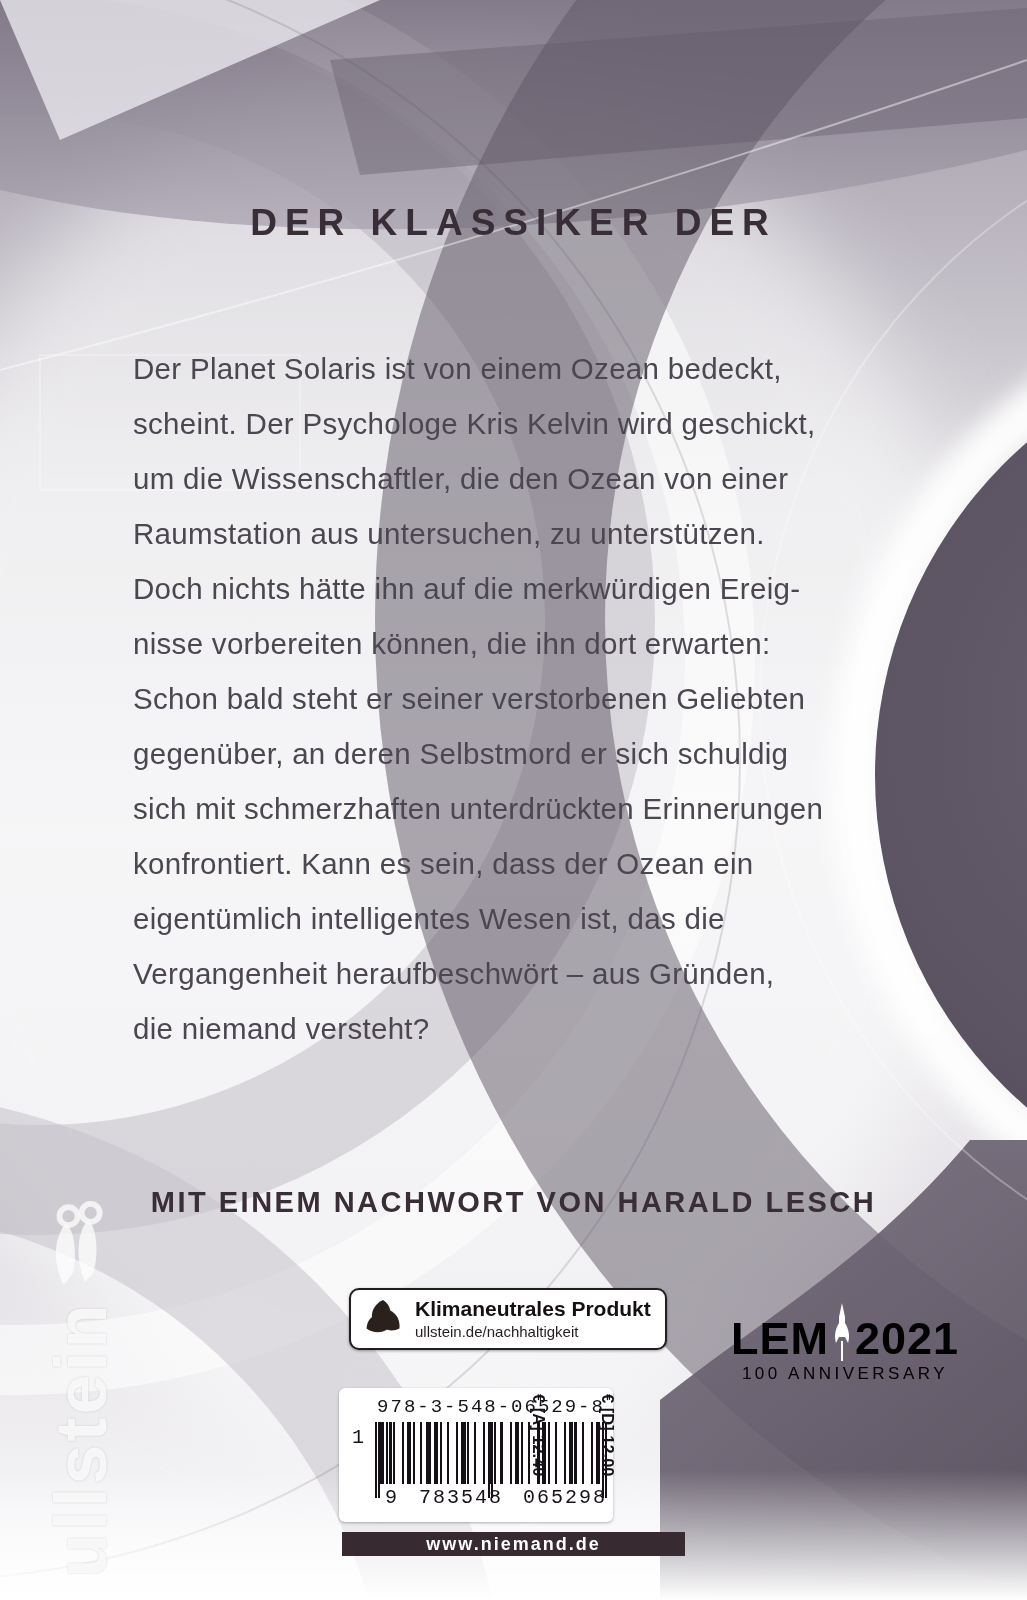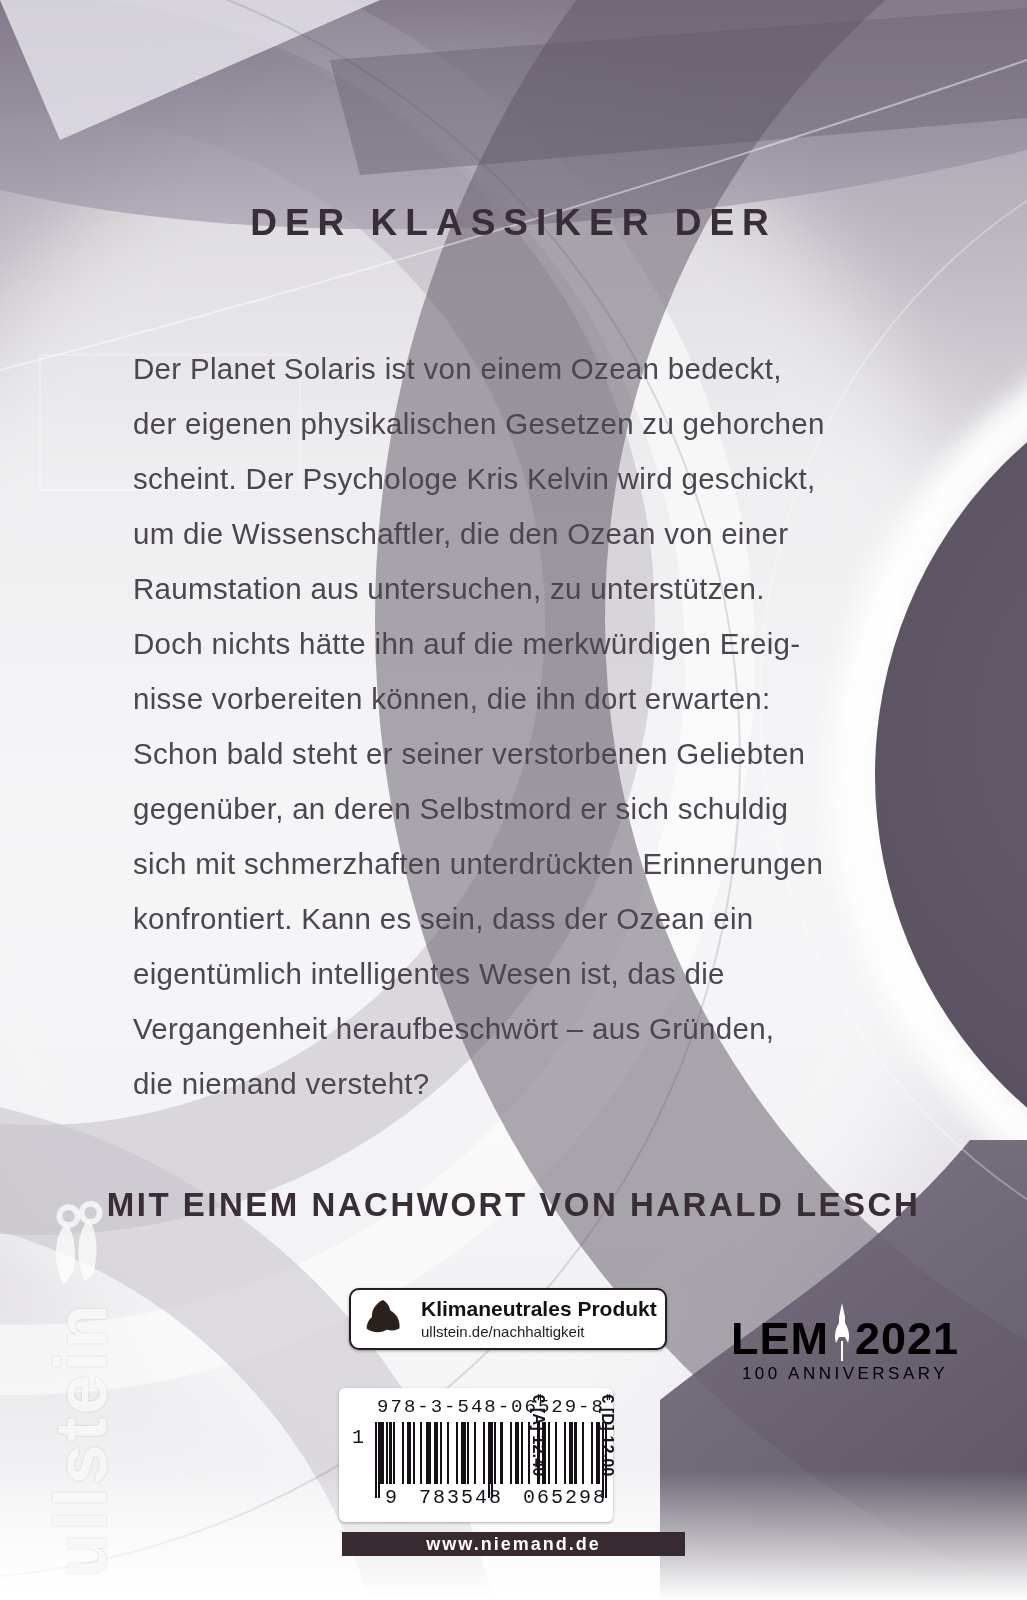--- a/index.html
+++ b/index.html
@@ -16,39 +16,39 @@
     text-align:center;font-weight:700;font-size:37px;line-height:53px;
     letter-spacing:8px;color:#392d36;
   }
   .synopsis{
     position:absolute;top:341px;left:133px;width:760px;
     font-size:29.5px;line-height:55px;color:#4c4650;letter-spacing:.3px;
   }
   .synopsis .line{white-space:nowrap;height:55px;}
   .afterword{
     position:absolute;top:1186px;left:0;width:100%;
-    text-align:center;font-weight:700;font-size:33px;
+    text-align:center;font-weight:700;font-size:29px;
     letter-spacing:2.5px;color:#392d36;
   }
   
   .spine{
     position:absolute;left:-125px;top:1320px;width:410px;height:105px;
     transform:rotate(-90deg);
     display:flex;align-items:center;gap:14px;
   }
   .spine-text{
     font-weight:700;font-size:72px;letter-spacing:3px;
     color:rgba(255,255,255,.85);text-shadow:0 0 2px rgba(120,114,126,.35);
   }
   .owl{transform:rotate(90deg);flex:0 0 auto;opacity:.88;}
   
   .climate{
     position:absolute;left:349px;top:1288px;width:318px;height:62px;
     background:#fff;border:2px solid #241d1f;border-radius:10px;
-    display:flex;align-items:center;gap:16px;padding-left:10px;box-sizing:border-box;
+    display:flex;align-items:center;gap:10px;padding-left:10px;box-sizing:border-box;
     box-shadow:0 1px 3px rgba(0,0,0,.35);
   }
   .climate-line1{font-weight:700;font-size:21px;color:#151014;line-height:25px;}
   .climate-line2{font-size:15px;color:#241d1f;line-height:22px;}
   
   .lem{
     position:absolute;left:700px;top:1303px;width:290px;
     color:#000000;text-align:center;
   }
   .lem-row{display:flex;justify-content:center;align-items:flex-end;gap:5px;}
@@ -163,21 +163,20 @@
 
     <rect x="0" y="1470" width="1027" height="130" fill="url(#gFadeWhite)"></rect>
   </svg>
 
   <div class="heading">
     <div>DER KLASSIKER DER</div>
   </div>
 
   <div class="synopsis">
     <div class="line">Der Planet Solaris ist von einem Ozean bedeckt,</div>
-    <div class="line">der eigenen physikalischen Gesetzen zu gehorchen</div>
     <div class="line">scheint. Der Psychologe Kris Kelvin wird geschickt,</div>
     <div class="line">um die Wissenschaftler, die den Ozean von einer</div>
     <div class="line">Raumstation aus untersuchen, zu unterstützen.</div>
     <div class="line">Doch nichts hätte ihn auf die merkwürdigen Ereig-</div>
     <div class="line">nisse vorbereiten können, die ihn dort erwarten:</div>
     <div class="line">Schon bald steht er seiner verstorbenen Geliebten</div>
     <div class="line">gegenüber, an deren Selbstmord er sich schuldig</div>
     <div class="line">sich mit schmerzhaften unterdrückten Erinnerungen</div>
     <div class="line">konfrontiert. Kann es sein, dass der Ozean ein</div>
     <div class="line">eigentümlich intelligentes Wesen ist, das die</div>

